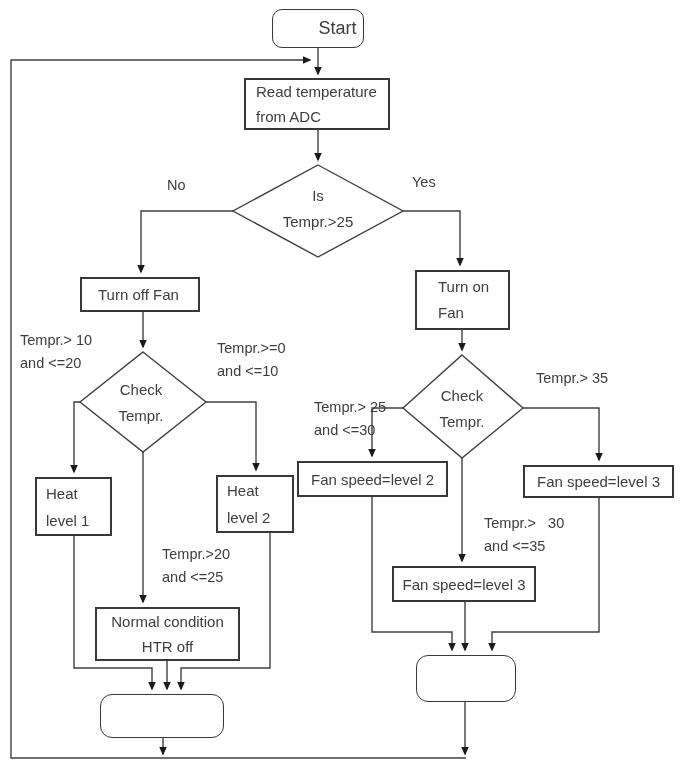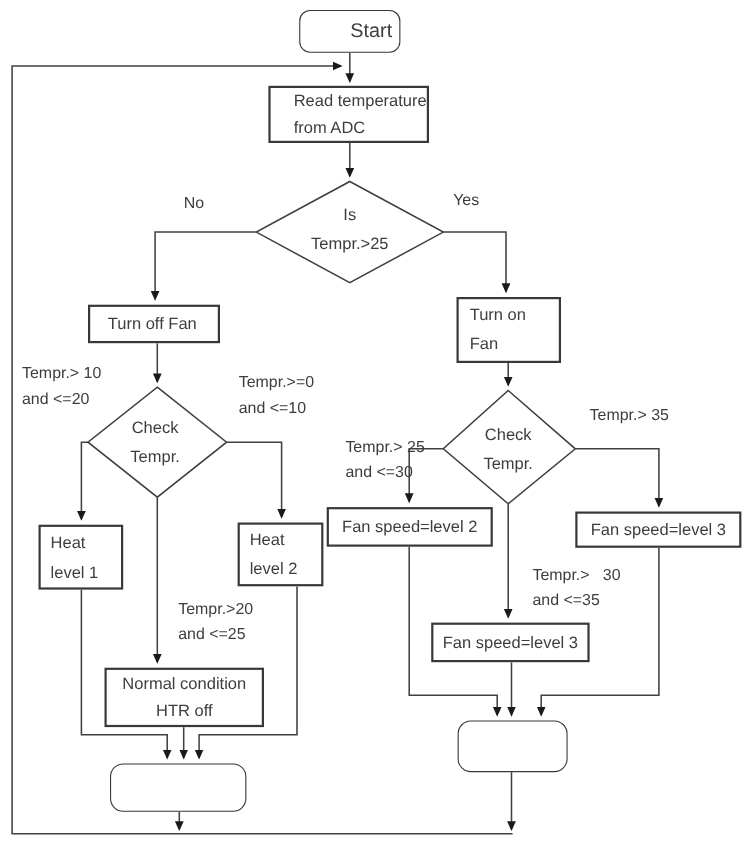--- a/index.html
+++ b/index.html
@@ -99,26 +99,26 @@
     </g>
     <g fill="#ffffff" stroke="#404040" stroke-width="1.4">
       <polygon points="318,165 403,211 318,257 233,211"></polygon>
       <polygon points="143,352 206,402 143,452 80,402"></polygon>
       <polygon points="462,355 523,408 462,458 403,408"></polygon>
     </g>
   </svg>
 
   <div class="node start-node align-center" style="left:272px; top:9px; width:92px; height:39px;">Start</div>
 
-  <div class="node align-left" style="left:244px; top:78px; width:146px; height:52px; padding-left:21px;">Read temperature
+  <div class="node align-left" style="left:244px; top:78px; width:146px; height:52px; padding-left:10px;">Read temperature
 from ADC</div>
 
   <div class="node align-left" style="left:80px; top:277px; width:120px; height:35px; padding-left:16px;">Turn off Fan</div>
 
-  <div class="node align-left" style="left:415px; top:270px; width:95px; height:60px; padding-left:10px; line-height:26px;">Turn on
+  <div class="node align-left" style="left:415px; top:270px; width:95px; height:60px; padding-left:21px; line-height:26px;">Turn on
 Fan</div>
 
   <div class="node align-left" style="left:35px; top:477px; width:77px; height:59px; padding-left:9px; line-height:27px;">Heat
 level 1</div>
 
   <div class="node align-left" style="left:216px; top:475px; width:78px; height:58px; padding-left:9px; line-height:27px;">Heat
 level 2</div>
 
   <div class="node align-center" style="left:95px; top:607px; width:145px; height:54px;">Normal condition
 HTR off</div>

